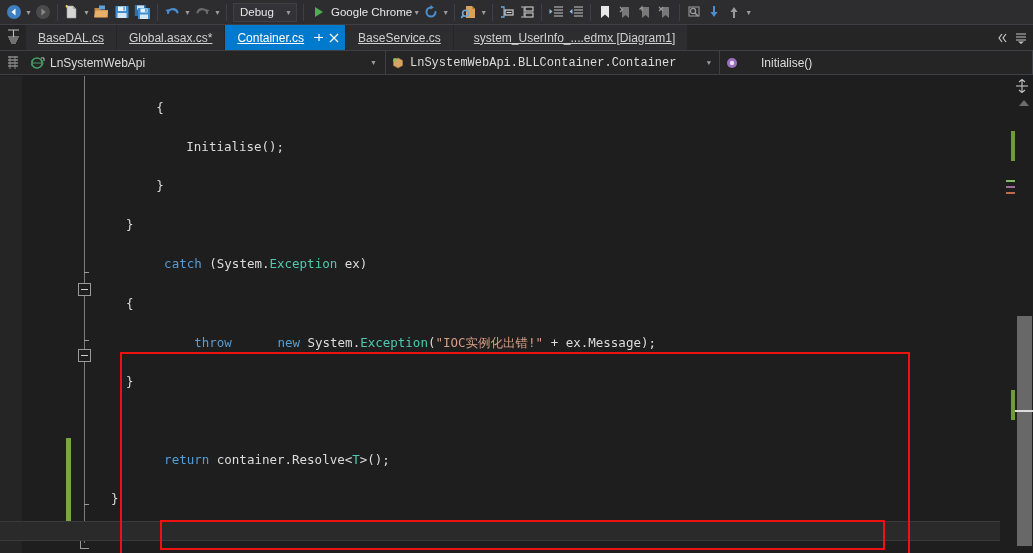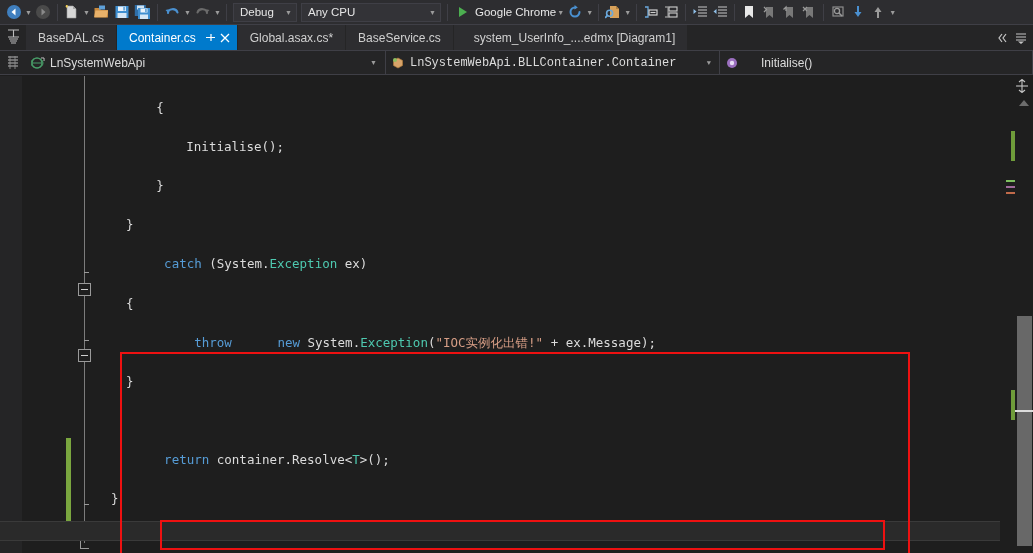--- a/index.html
+++ b/index.html
@@ -49,20 +49,21 @@
   }
   #tab-pin-icon {
     width:26px; display:flex; align-items:center; justify-content:center;
     background:#252526; flex:none;
   }
   .tab {
     display:flex; align-items:center; padding:0 12px;
     font-size:12px; color:#d0d0d0; white-space:nowrap;
     background:#2d2d30; flex:none;
     border-right:1px solid #252526;
+    text-decoration:underline;
   }
   .tab.active { background:#007acc; color:#ffffff; padding-right:4px; }
   .tab .tabicons { display:flex; align-items:center; margin-left:7px; }
   .tab .pinbtn, .tab .closebtn {
     width:15px; height:16px; display:flex; align-items:center;
     justify-content:center; color:#ffffff; font-size:11px;
   }
   #tab-overflow {
     margin-left:auto; display:flex; align-items:center;
     padding-right:4px; flex:none; gap:2px;
@@ -259,24 +260,20 @@
     </svg>
   </div>
   <div class="tb-caret">▼</div>
 
   <div class="tb-sep"></div>
 
   <div class="combo" style="width:64px">
     <span class="cval">Debug</span>
     <span class="ccar">▼</span>
   </div>
-  <div class="combo" style="width:140px">
-    <span class="cval">Any CPU</span>
-    <span class="ccar">▼</span>
-  </div>
 
   <div class="tb-sep"></div>
 
   <div class="tb-btn">
     <svg class="glyph" width="13" height="14" viewBox="0 0 13 14">
       <path d="M3 2 L11 7 L3 12 Z" fill="#4caf50"></path>
     </svg>
   </div>
   <span class="runlbl">Google Chrome</span>
   <div class="tb-caret">▼</div>
@@ -385,38 +382,38 @@
 
 <div id="tabrow">
   <div id="tab-pin-icon">
     <svg width="15" height="18" viewBox="0 0 15 18">
       <path d="M2 1 h11 M7.5 1 v7 M2 8 h11 M3 10 h9 M4 12 h7 M5 14 h5" stroke="#bdbdbd" stroke-width="1.1"></path>
     </svg>
   </div>
 
   <div class="tab">
     <span>BaseDAL.cs</span>
+  </div>
+  <div class="tab">
+    <span>Global.asax.cs*</span>
   </div>
   <div class="tab active">
     <span>Container.cs</span>
     <span class="tabicons">
       <span class="pinbtn">
         <svg width="11" height="11" viewBox="0 0 11 11">
           <path d="M1 5.5 h5 M6 2 v7 M6 5.5 h4" stroke="#ffffff" stroke-width="1.2" fill="none"></path>
         </svg>
       </span>
       <span class="closebtn">
         <svg width="10" height="10" viewBox="0 0 10 10">
           <path d="M1 1 L9 9 M9 1 L1 9" stroke="#ffffff" stroke-width="1.3"></path>
         </svg>
       </span>
     </span>
-  </div>
-  <div class="tab">
-    <span>Global.asax.cs*</span>
   </div>
   <div class="tab">
     <span>BaseService.cs</span>
   </div>
   <div class="tab" style="padding-left:20px">
     <span>system_UserInfo_....edmx [Diagram1]</span>
   </div>
 
   <div id="tab-overflow">
     <span class="ovbtn">

